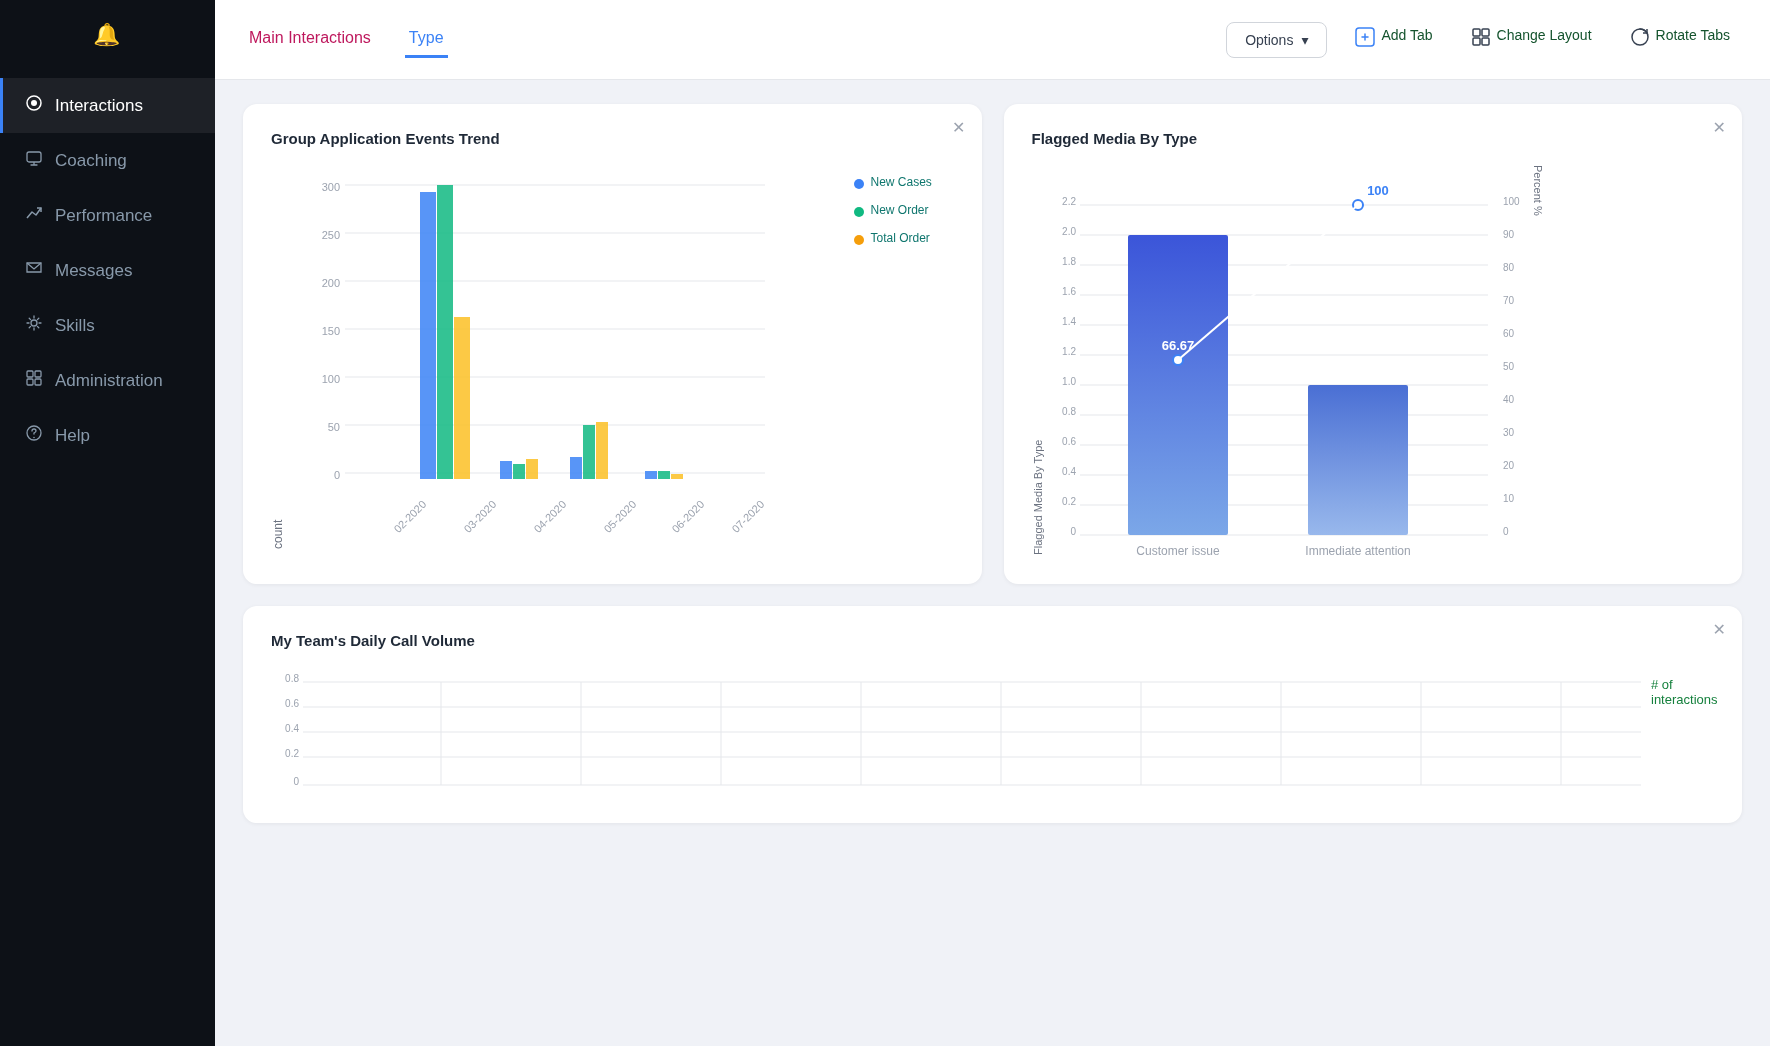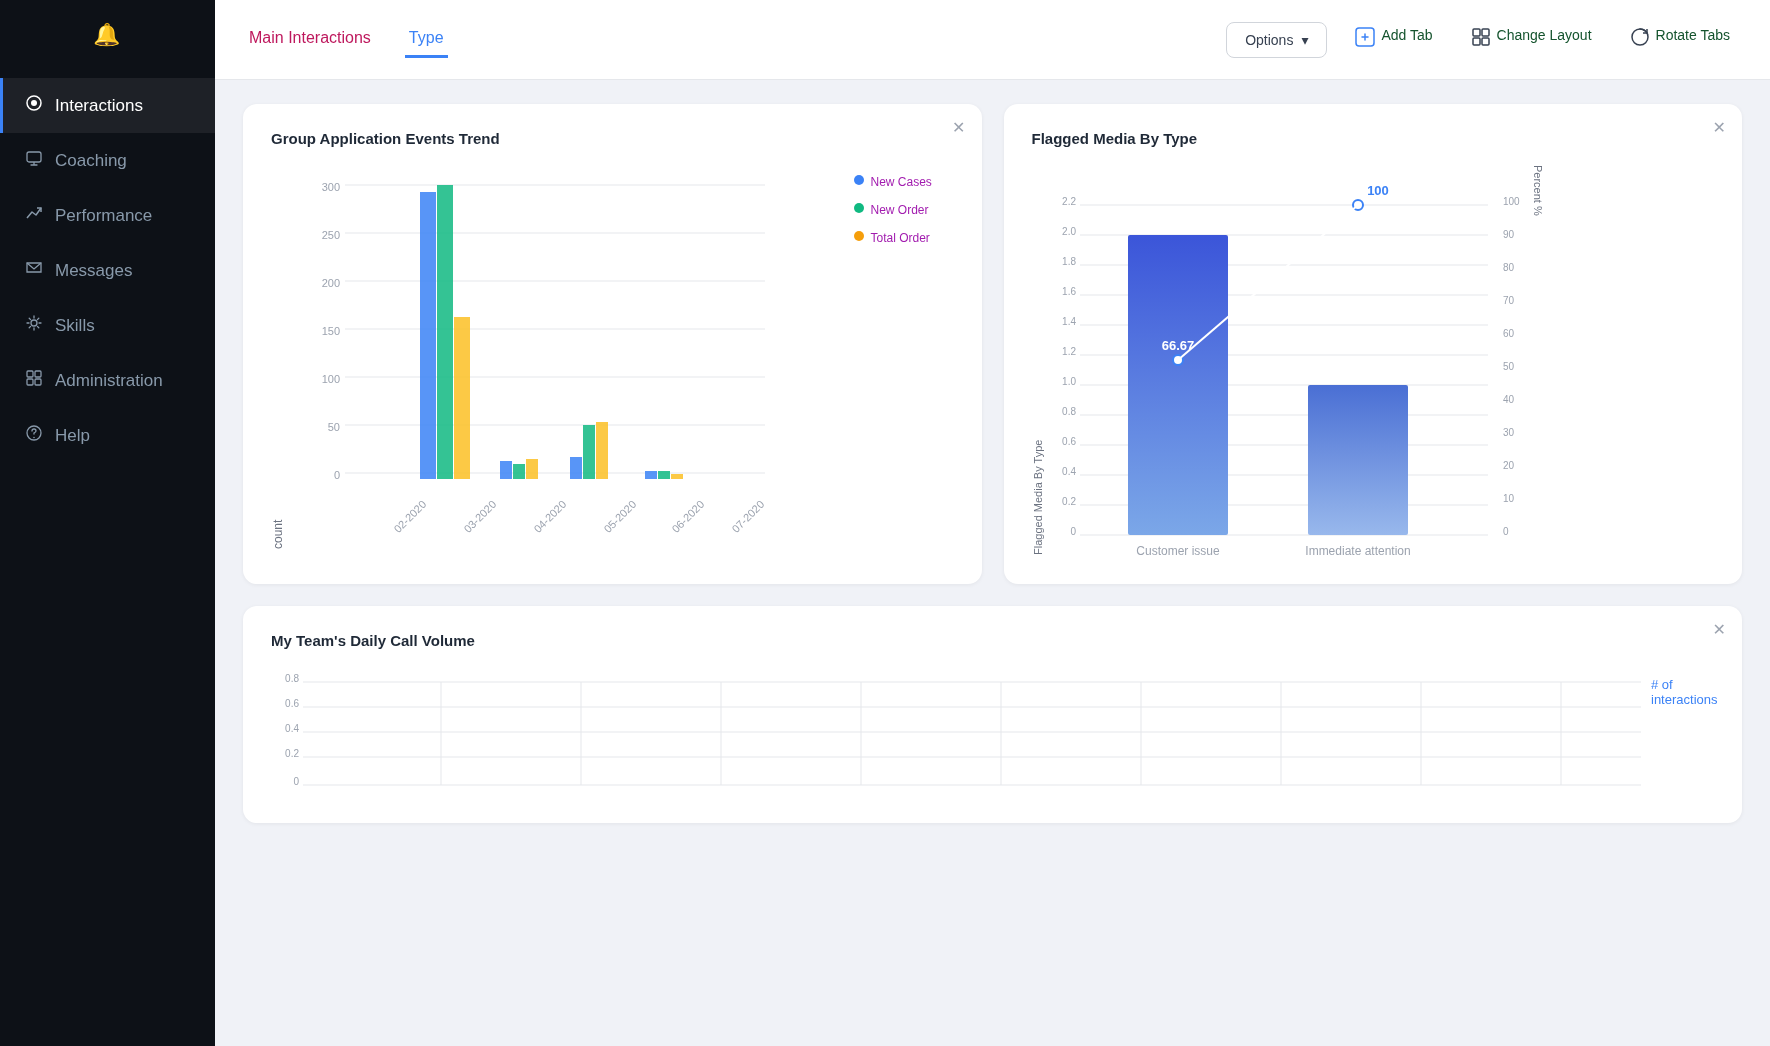--- a/index.html
+++ b/index.html
@@ -169,24 +169,24 @@
     .bar-legend {
       display: flex;
       flex-direction: column;
       gap: 14px;
       justify-content: flex-start;
       padding-top: 10px;
       min-width: 100px;
     }
     .legend-item {
       display: flex;
-      align-items: flex-start;
+      align-items: flex-end;
       gap: 7px;
       font-size: 12px;
-      color: #a21caf;
+      color: #0f766e;
     }
     .legend-dot {
       width: 10px;
       height: 10px;
       border-radius: 50%;
       flex-shrink: 0;
     }
 
     
     svg { overflow: visible; }
@@ -506,17 +506,17 @@
             <line x1="310" y1="15" x2="310" y2="118" stroke="#e5e7eb" stroke-width="1"></line>
             <line x1="450" y1="15" x2="450" y2="118" stroke="#e5e7eb" stroke-width="1"></line>
             <line x1="590" y1="15" x2="590" y2="118" stroke="#e5e7eb" stroke-width="1"></line>
             <line x1="730" y1="15" x2="730" y2="118" stroke="#e5e7eb" stroke-width="1"></line>
             <line x1="870" y1="15" x2="870" y2="118" stroke="#e5e7eb" stroke-width="1"></line>
             <line x1="1010" y1="15" x2="1010" y2="118" stroke="#e5e7eb" stroke-width="1"></line>
             <line x1="1150" y1="15" x2="1150" y2="118" stroke="#e5e7eb" stroke-width="1"></line>
             <line x1="1290" y1="15" x2="1290" y2="118" stroke="#e5e7eb" stroke-width="1"></line>
           </svg>
         </div>
-        <div style="font-size:13px;color:#3b82f6;margin-top:10px;margin-right:20px;"># of interactions</div>
+        <div style="font-size:13px;color:#15803d;margin-top:10px;margin-right:20px;"># of interactions</div>
       </div>
     </div>
   </div>
 </div>
 
 </body></html>

